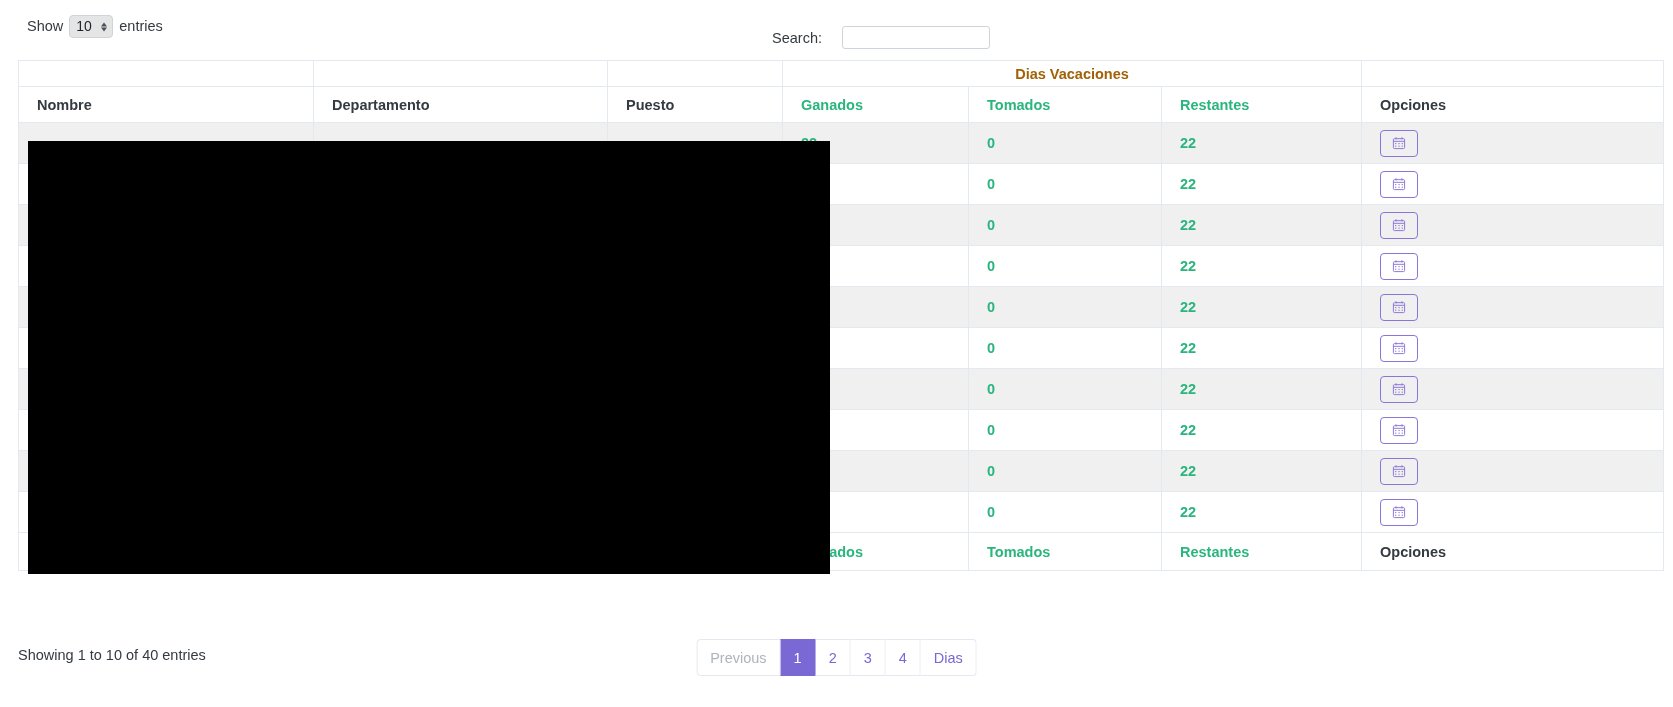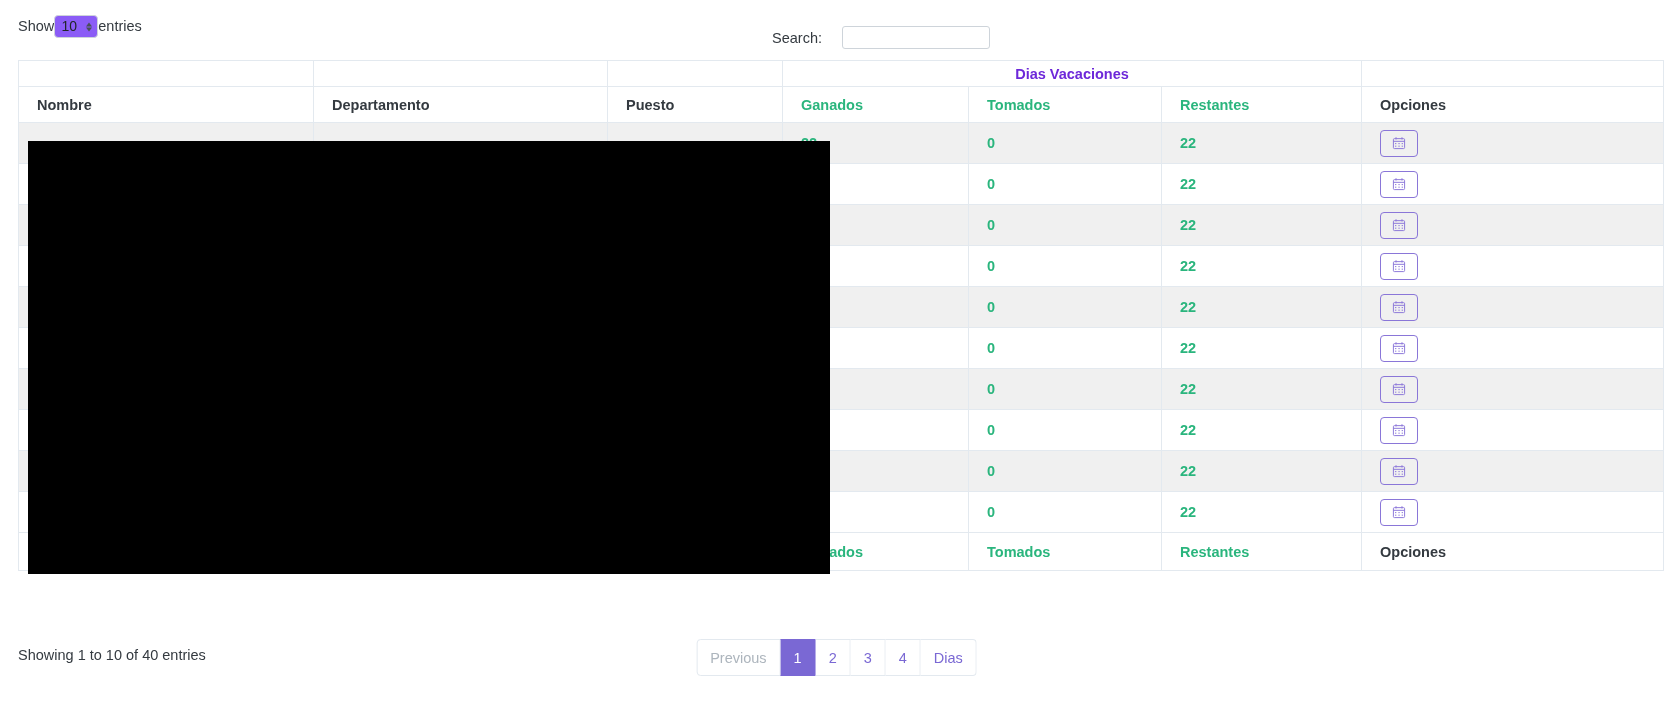--- a/index.html
+++ b/index.html
@@ -22,44 +22,44 @@
 
   
   .top-bar {
     position: relative;
     height: 58px;
     padding: 0 18px;
   }
 
   .length-control {
     position: absolute;
-    left: 18px;
+    left: 27px;
     top: 15px;
     font-size: 14.5px;
     color: #343a40;
     display: flex;
     align-items: center;
+    gap: 6px;
     white-space: nowrap;
   }
   .length-control .lbl { line-height: 1; }
   .length-select {
     font-family: "Liberation Sans", sans-serif;
     font-size: 14px;
     color: #212529;
-    background: #8b5cf6;
+    background: #e5e5e5;
     border: 1px solid #ced4da;
     border-radius: 4px;
     padding: 1px 2px 1px 6px;
     height: 23px;
     line-height: 19px;
     appearance: none;
     -webkit-appearance: none;
     padding-right: 20px;
     position: relative;
-    text-align: center;
   }
   .select-wrap { position: relative; display: inline-block; }
   .select-wrap .stepper {
     position: absolute;
     right: 6px;
     top: 50%;
     transform: translateY(-50%);
     pointer-events: none;
     display: flex;
     flex-direction: column;
@@ -117,21 +117,21 @@
   table.dt th, table.dt td {
     border: 1px solid #e3e9ef;
     padding: 0 18px;
     text-align: left;
     vertical-align: middle;
   }
 
   thead tr.group-row th { height: 26px; padding: 0 18px; }
   thead tr.group-row th.group-title {
     text-align: center;
-    color: #6d28d9;
+    color: #a16207;
     font-weight: bold;
     font-size: 14.5px;
   }
 
   thead tr.head-row th {
     height: 36px;
     font-weight: bold;
     color: #343a40;
     font-size: 14.5px;
     white-space: nowrap;

